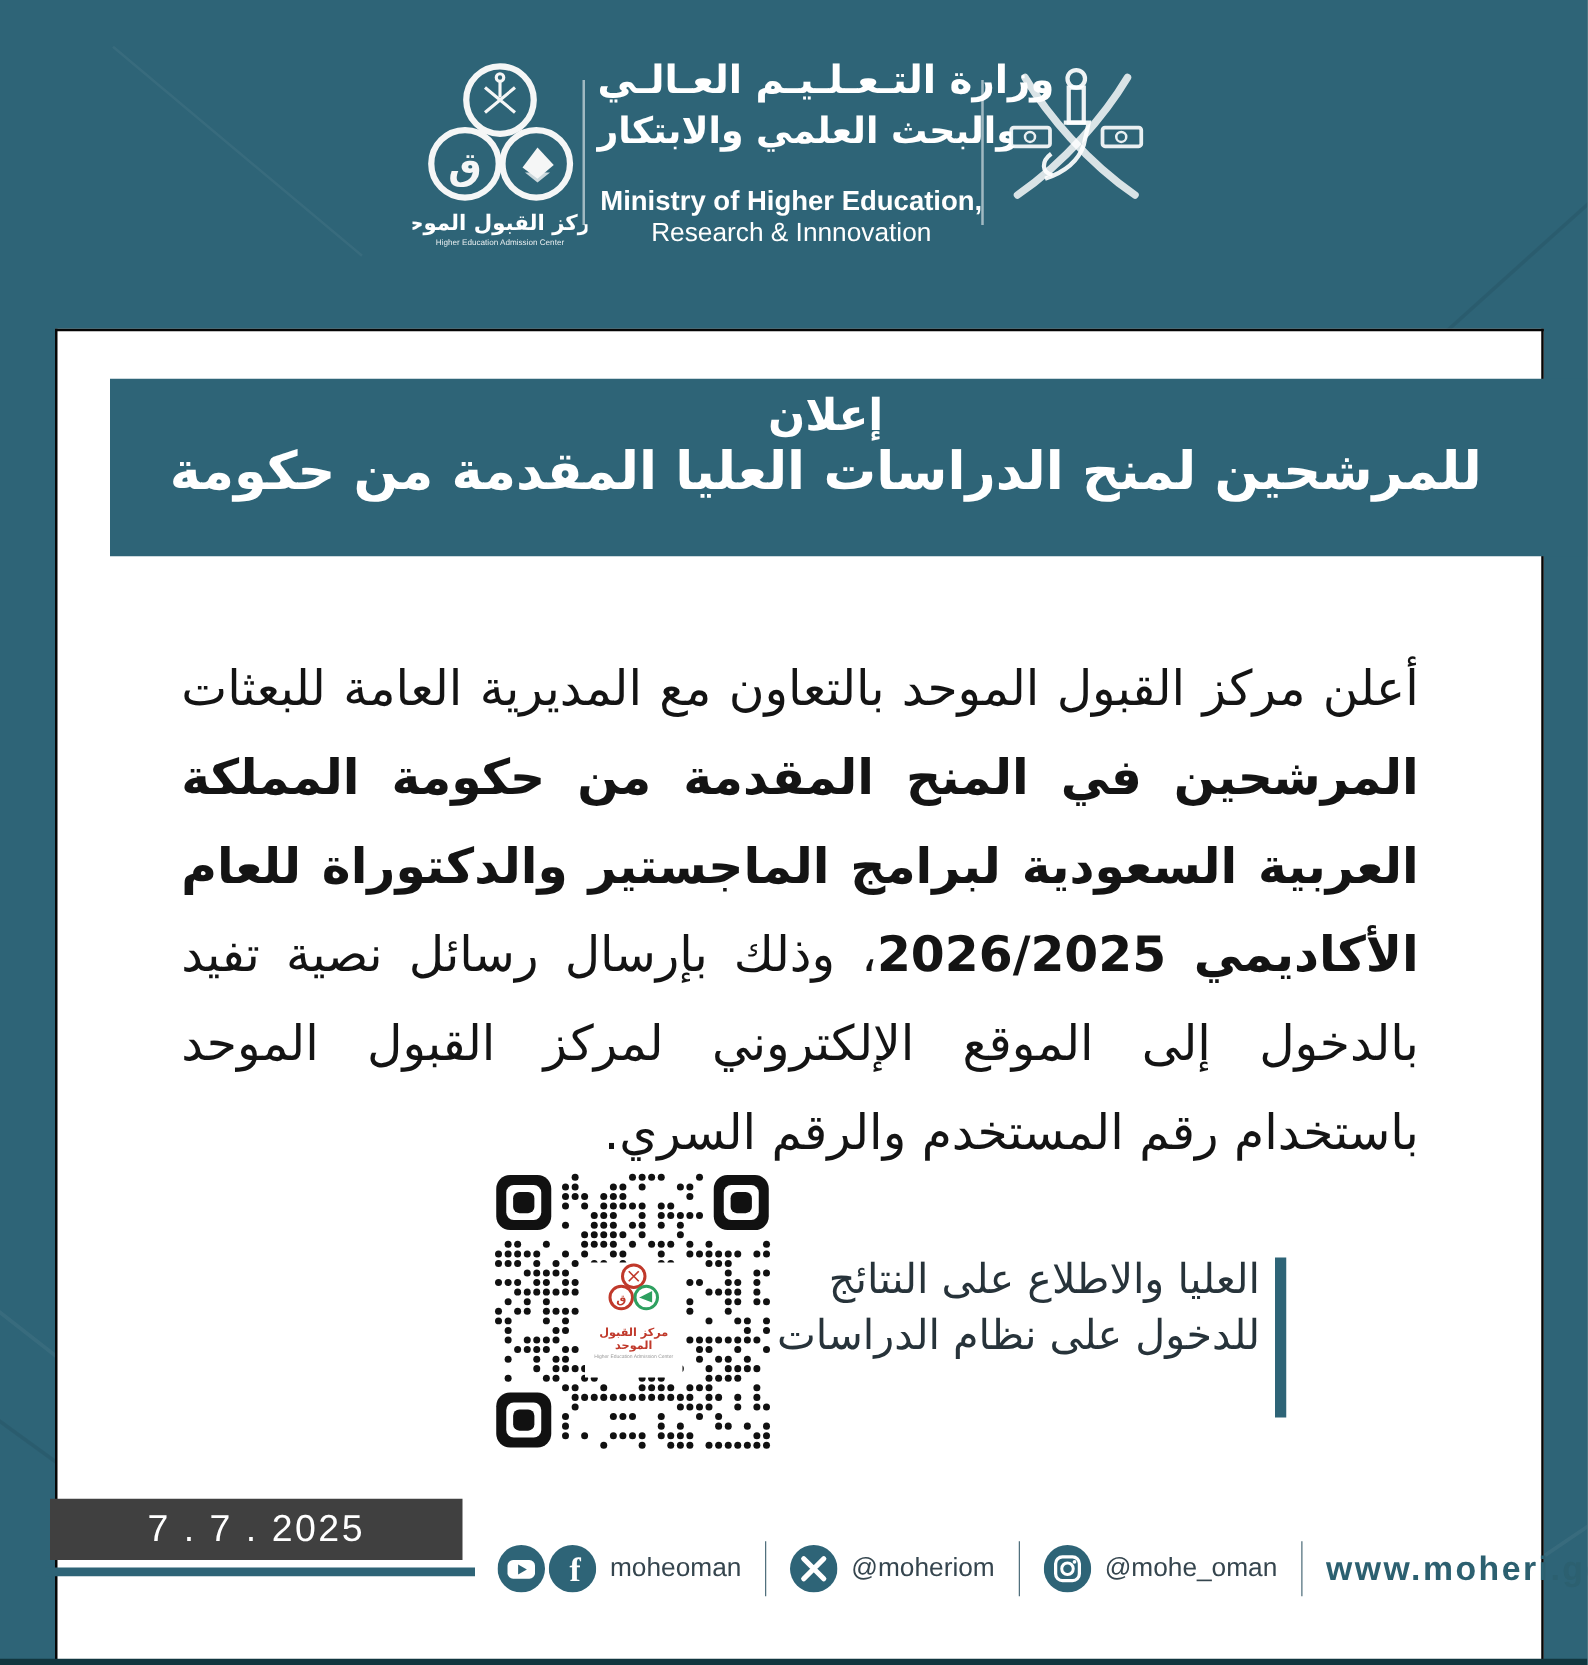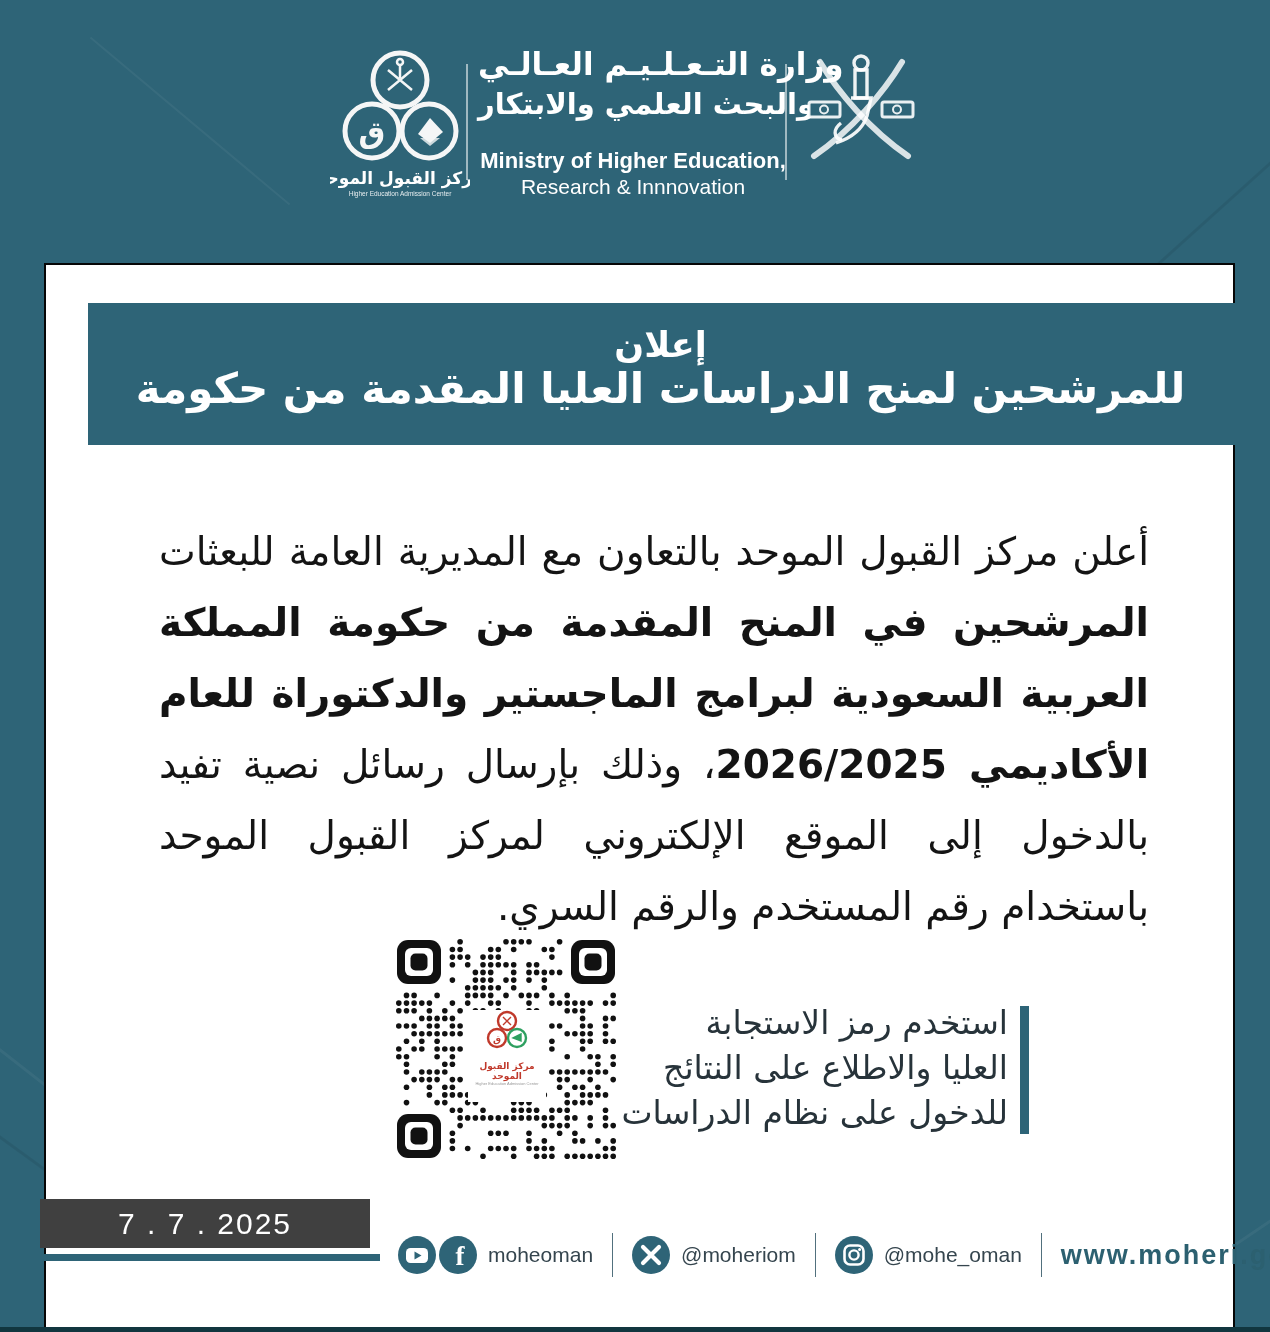--- a/index.html
+++ b/index.html
@@ -15,26 +15,26 @@
   .ministry{position:absolute;left:478px;top:44px;width:310px;text-align:center;color:#fff;}
   .ministry .ar1{font-weight:bold;font-size:31px;line-height:41px;white-space:nowrap;}
   .ministry .ar2{font-weight:bold;font-size:29px;line-height:39px;white-space:nowrap;}
   .ministry .en1{font-weight:bold;font-size:22px;line-height:27px;margin-top:23px;white-space:nowrap;}
   .ministry .en2{font-weight:normal;font-size:21px;line-height:26px;white-space:nowrap;}
   .emblem{position:absolute;left:796px;top:46px;width:130px;height:130px;}
   
   .card{position:absolute;left:44px;top:263px;width:1191px;height:1069px;background:#fff;
         border:2px solid #060606;border-bottom:none;box-sizing:border-box;}
   .banner{position:absolute;left:88px;top:303px;width:1182px;height:142px;background:#2e6477;}
-  .banner-inner{width:1145px;text-align:center;color:#fff;font-weight:bold;direction:rtl;padding-top:20px;}
+  .banner-inner{width:1145px;text-align:center;color:#fff;font-weight:bold;direction:rtl;padding-top:8px;}
   .banner-inner .t1{font-size:35px;line-height:44px;}
   .banner-inner .t2{font-size:42px;line-height:44px;}
   .banner-inner .t3{font-size:34px;line-height:44px;}
   
-  .announce{position:absolute;left:159px;top:477px;width:990px;direction:rtl;
+  .announce{position:absolute;left:145px;top:477px;width:990px;direction:rtl;
             text-align:justify;text-justify:inter-word;color:#141414;
             font-size:39px;line-height:71px;}
   .announce b{font-weight:bold;}
   
   .qr-wrap{position:absolute;left:395px;top:938px;width:222px;height:222px;}
   .qr-logo{position:absolute;left:468px;top:1010px;width:78px;height:92px;background:#fff;text-align:center;}
   .qr-logo .lbl{font-size:9px;font-weight:bold;color:#c0392b;line-height:10px;margin-top:1px;}
   .qr-logo .lbl2{font-size:4px;color:#999;line-height:5px;}
   .qr-caption{position:absolute;left:620px;top:1000px;width:388px;direction:rtl;
               color:#27333a;font-size:33px;line-height:45px;font-weight:500;text-align:right;}
@@ -456,21 +456,20 @@
         <path d="M23 7 L31 15 M31 7 L23 15" stroke="#c0392b"></path>
         <path d="M33 28 L41 24 L41 31 Z" stroke="#2ea060" fill="#2ea060"></path>
         <text x="17" y="32" text-anchor="middle" font-size="9" font-weight="bold" fill="#c0392b" font-family="DejaVu Sans">ق</text>
       </g>
     </svg>
     <div class="lbl ar">مركز القبول الموحد</div>
     <div class="lbl2">Higher Education Admission Center</div>
   </div>
 
   <div class="qr-caption ar">
-    <div>استخدم رمز الاستجابة</div>
     <div>العليا والاطلاع على النتائج</div>
     <div>للدخول على نظام الدراسات</div>
   </div>
   <div class="qr-bar"></div>
 
   <div class="date-box">
     <span>7 . 7 . 2025</span>
   </div>
   <div class="date-line"></div>
 

